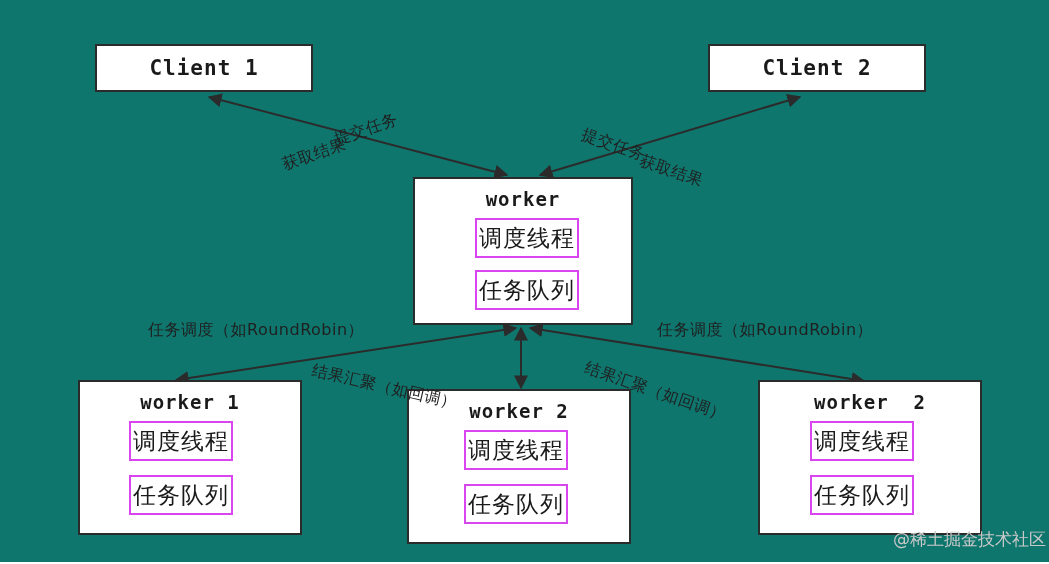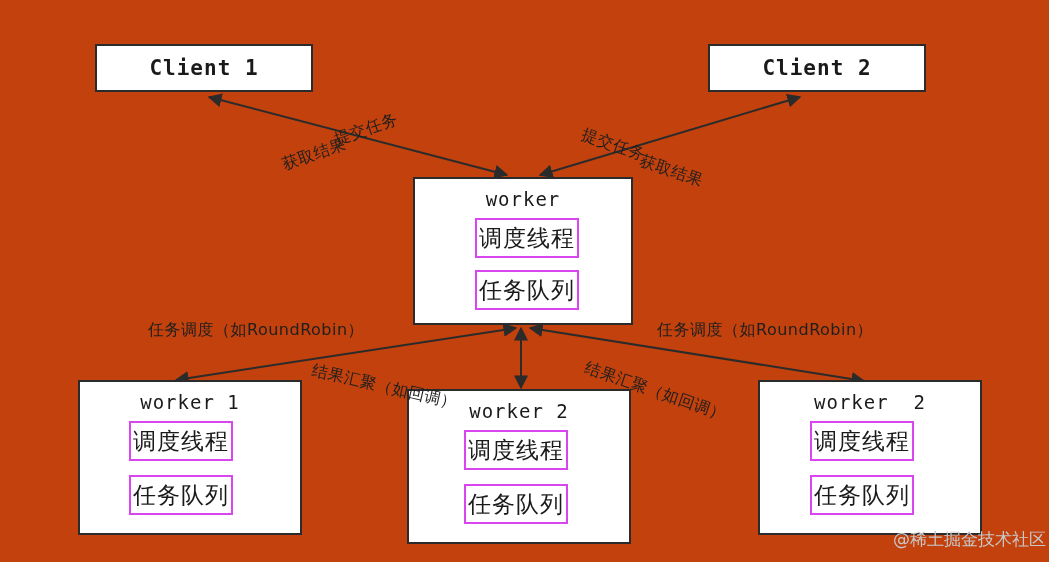--- a/index.html
+++ b/index.html
@@ -7,21 +7,21 @@
     padding: 0;
     background: #ffffff;
   }
   body {
     font-family: "Liberation Sans", sans-serif;
   }
   #canvas {
     position: relative;
     width: 1049px;
     height: 562px;
-    background: #c2410c;
+    background: #0f766e;
     overflow: hidden;
   }
   svg.edges {
     position: absolute;
     left: 0;
     top: 0;
     width: 1049px;
     height: 564px;
     pointer-events: none;
   }
@@ -45,21 +45,21 @@
     white-space: pre;
   }
   .worker-node {
     display: flex;
     flex-direction: column;
     align-items: center;
   }
   .worker-title {
     font-family: "DejaVu Sans Mono", "Liberation Mono", monospace;
     font-size: 19px;
-    font-weight: normal;
+    font-weight: bold;
     color: #1a1a1a;
     letter-spacing: 1px;
     white-space: pre;
     margin-top: 9px;
     margin-bottom: 8px;
   }
   .subbox {
     box-sizing: border-box;
     border: 2px solid #d946ef;
     background: #ffffff;

